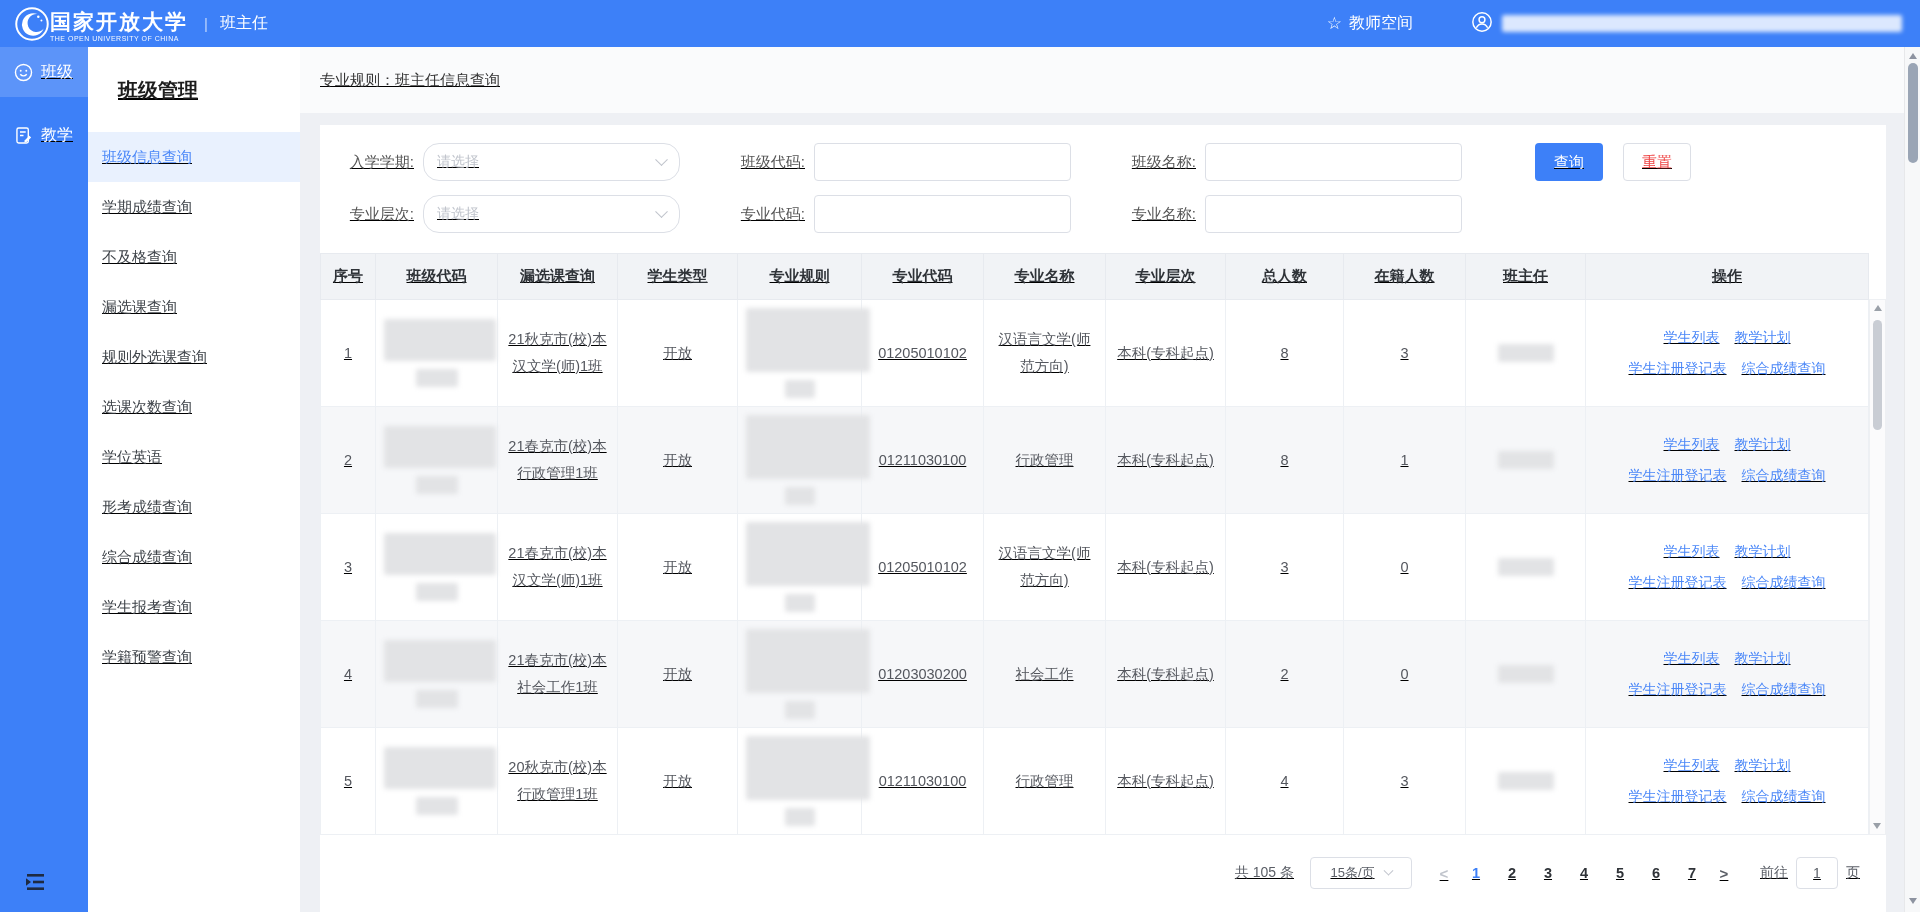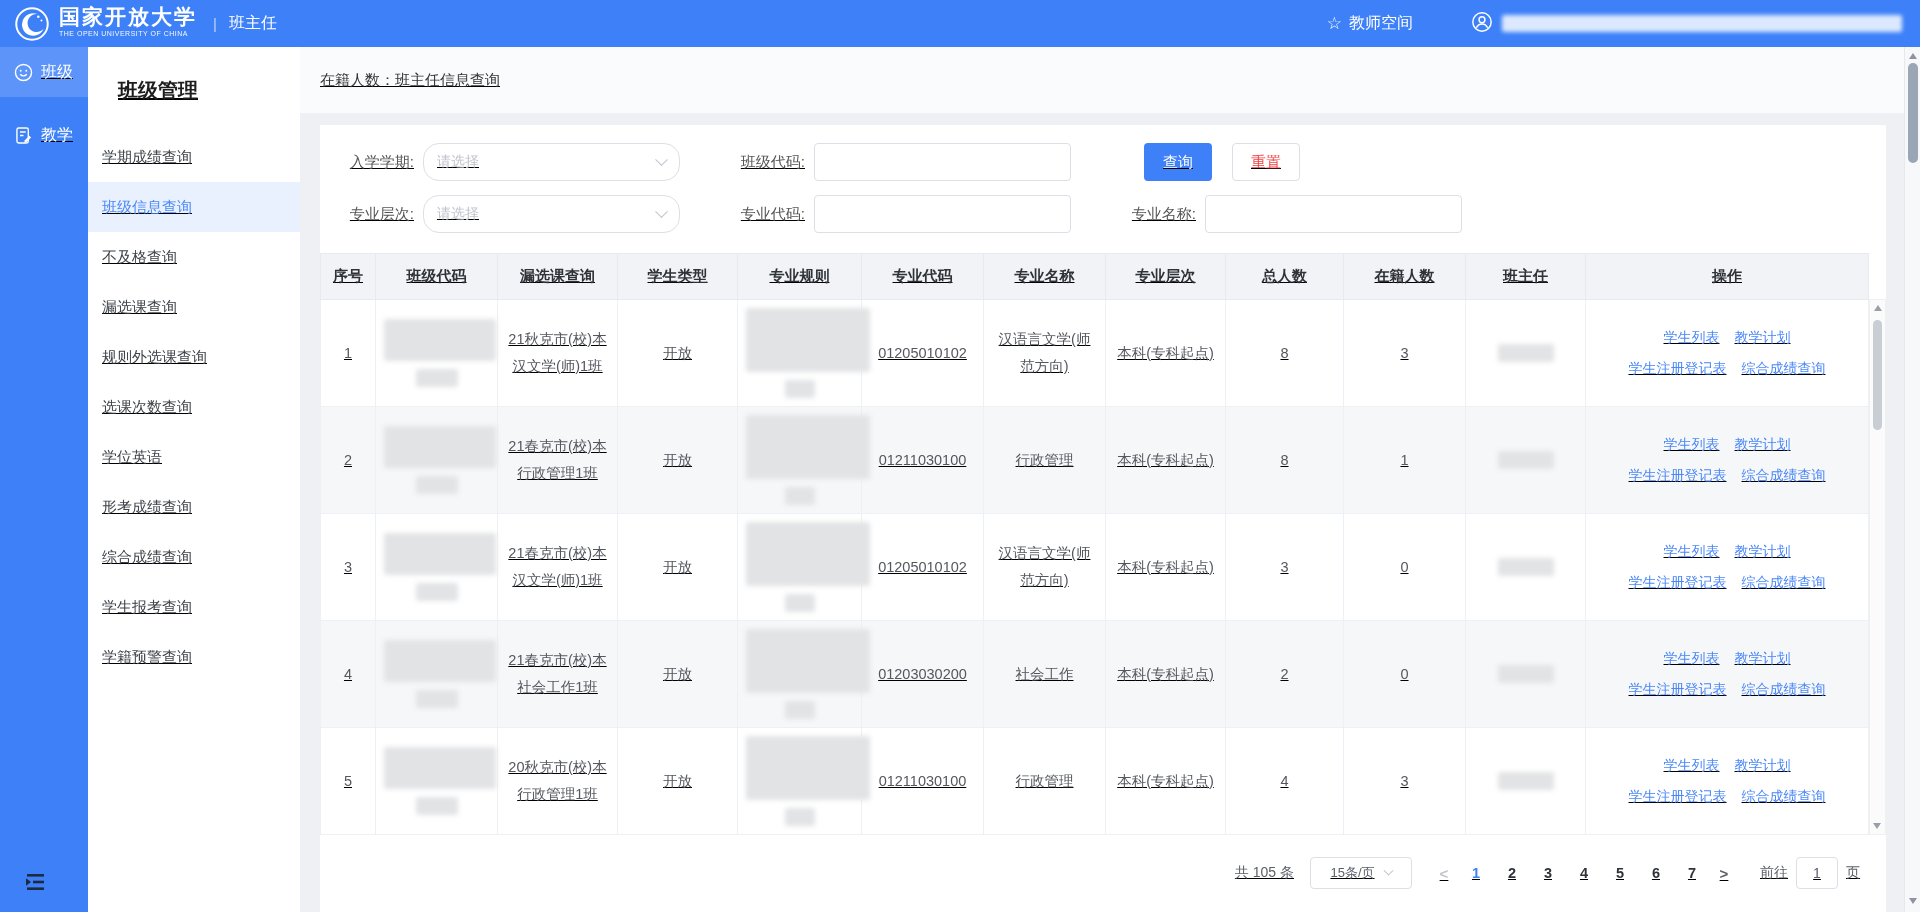--- a/index.html
+++ b/index.html
@@ -2,21 +2,21 @@
 <html><head>
 <meta charset="utf-8">
 <style>
   * { margin:0; padding:0; box-sizing:border-box; }
   html,body { width:1920px; height:912px; overflow:hidden; }
   body { font-family:"Liberation Sans","DejaVu Sans",sans-serif; background:#eef0f4; }
   .app { position:relative; width:1920px; height:912px; overflow:hidden; }
 
   
   .header { height:47px; background:#3d80f8; display:flex; align-items:center; color:#fff; padding:0 0 0 14px; position:relative; z-index:6; }
-  .logo { display:flex; align-items:flex-start; gap:9px; }
+  .logo { display:flex; align-items:flex-end; }
   .logo svg { display:block; }
   .brand-text { display:flex; flex-direction:column; line-height:1; }
   .brand-cn { font-size:21px; font-weight:bold; letter-spacing:2px; }
   .brand-en { font-size:7px; letter-spacing:.5px; margin-top:3px; opacity:.95; }
   .hdr-divider { margin:0 12px 0 16px; font-size:15px; opacity:.65; }
   .app-title { font-size:16px; }
   .header-right { margin-left:auto; display:flex; align-items:center; }
   .teacher-space { display:flex; align-items:center; gap:7px; font-size:16px; cursor:pointer; }
   .star-glyph { font-size:17px; line-height:1; }
   .user { display:flex; align-items:center; gap:9px; margin-left:58px; margin-right:18px; }
@@ -172,27 +172,27 @@
             <rect x="11" y="8.7" width="11" height="2.6"></rect>
             <rect x="5" y="15.4" width="17" height="2.6"></rect>
             <polygon points="4,6.2 9,10 4,13.8"></polygon>
           </svg>
         </span>
       </div>
     </div>
 
     <div class="sidebar">
       <div class="sidebar-title">班级管理</div>
-      <div class="menu-item">
-          <span>学期成绩查询</span>
-        </div>
       <div class="menu-item active">
           <span>班级信息查询</span>
         </div>
       <div class="menu-item">
+          <span>学期成绩查询</span>
+        </div>
+      <div class="menu-item">
           <span>不及格查询</span>
         </div>
       <div class="menu-item">
           <span>漏选课查询</span>
         </div>
       <div class="menu-item">
           <span>规则外选课查询</span>
         </div>
       <div class="menu-item">
           <span>选课次数查询</span>
@@ -209,37 +209,41 @@
       <div class="menu-item">
           <span>学生报考查询</span>
         </div>
       <div class="menu-item">
           <span>学籍预警查询</span>
         </div>
     </div>
 
     <div class="content">
       <div class="breadcrumb-bar">
-        <span>在籍人数：</span>
+        <span>专业规则：</span>
         <span>班主任信息查询</span>
       </div>
 
       <div class="card">
 
         <div class="filters">
           <div class="f-row">
             <div class="f-group">
               <span class="f-label">入学学期:</span>
               <div class="f-select">
                 <span class="ph">请选择</span>
                 <span class="chev"></span>
               </div>
             </div>
             <div class="f-group">
               <span class="f-label">班级代码:</span>
+              <input class="f-input" style="">
+            </div>
+            <div class="f-group">
+              <span class="f-label">班级名称:</span>
               <input class="f-input" style="">
             </div>
             <button class="btn btn-primary">查询</button>
             <button class="btn btn-default">重置</button>
           </div>
           <div class="f-row">
             <div class="f-group">
               <span class="f-label">专业层次:</span>
               <div class="f-select">
                 <span class="ph">请选择</span>

